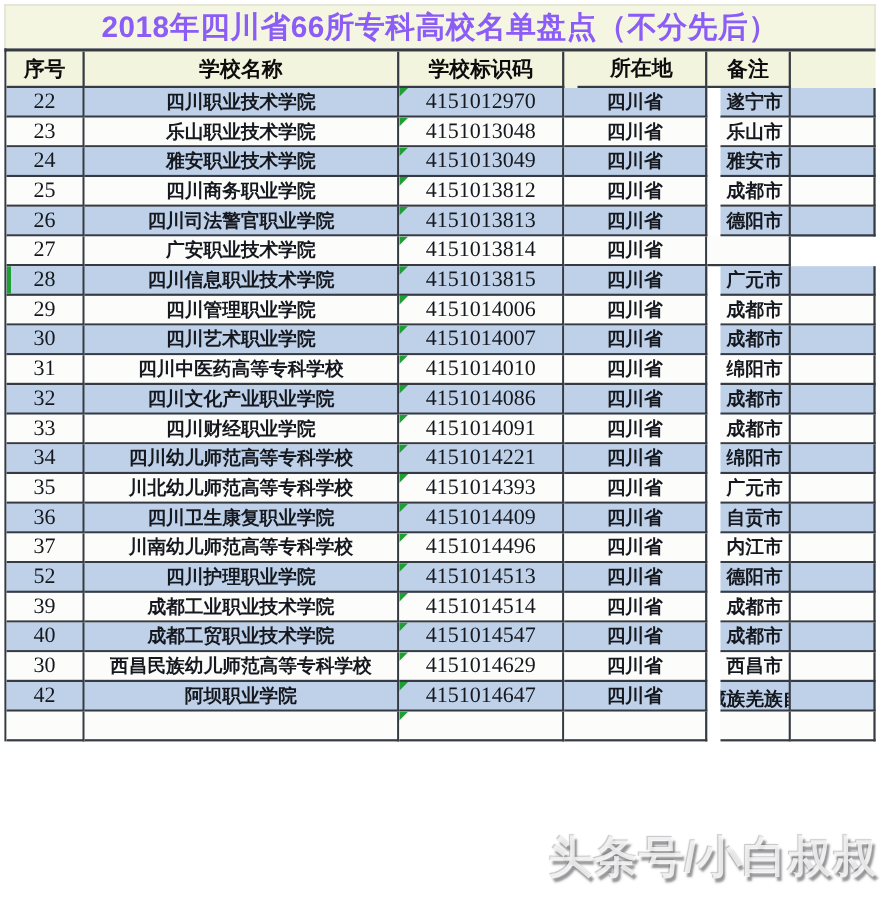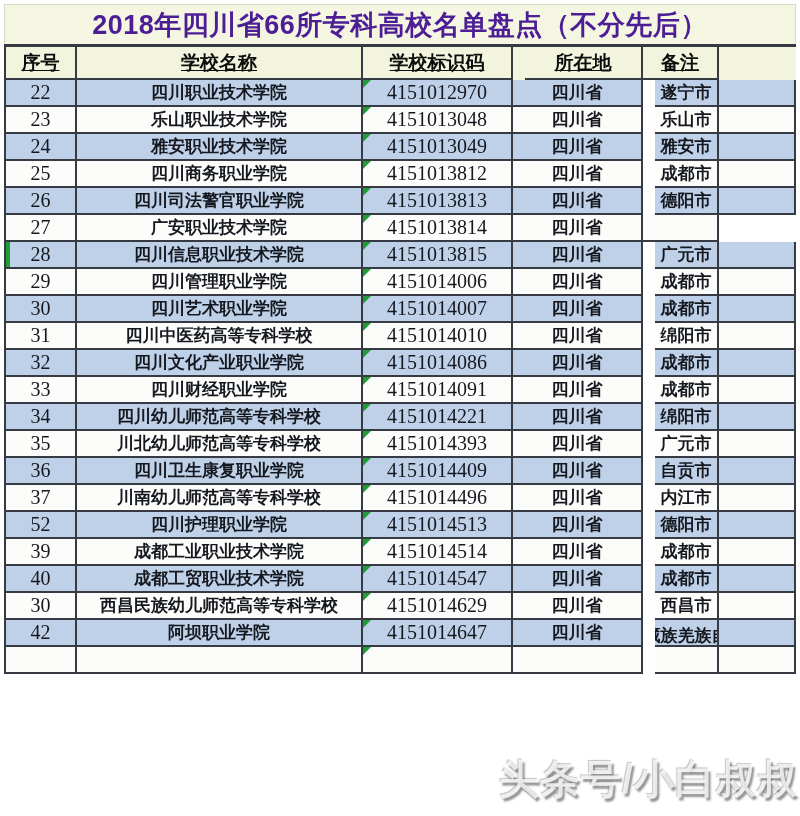--- a/index.html
+++ b/index.html
@@ -16,21 +16,21 @@
     font-family:"Liberation Sans","DejaVu Sans",sans-serif;color:var(--ink);}
   .page{position:relative;width:800px;height:816px;overflow:hidden;}
 
   .title-band{
     position:absolute;left:4px;top:4px;width:792px;height:40px;
     background:var(--cream);
     display:flex;align-items:center;justify-content:center;
     border:1px solid #d8dac8;border-bottom:none;
   }
   .title-band .title{
-    font-size:27px;font-weight:700;letter-spacing:0.5px;color:#4c1d95;
+    font-size:27px;font-weight:700;letter-spacing:0.5px;color:#8b5cf6;
   }
 
   .tbl{
     position:absolute;left:4px;top:44px;width:792px;
     border-left:2px solid var(--line);border-top:3px solid var(--line);
     background:#fff;
   }
   .row{
     display:grid;
     grid-template-columns:71px 286px 150px 130px 76px 1fr;
@@ -39,21 +39,21 @@
   .row.hdr{height:33px;background:var(--cream2);}
   .row > div{
     position:relative;
     border-right:2px solid var(--line);
     border-bottom:2px solid var(--line);
     display:flex;align-items:center;justify-content:center;
     overflow:hidden;white-space:nowrap;
   }
   .row.alt > div{background:var(--blue);}
   .row.plain > div{background:var(--white-row);}
-  .hdr > div{font-size:19px;font-weight:700;color:#0d0d0d;text-decoration:underline;}
+  .hdr > div{font-size:19px;font-weight:700;color:#0d0d0d;}
   .c-num,.c-code{font-family:"Liberation Serif","DejaVu Serif",serif;font-size:20px;}
   .c-name,.c-dept,.c-city{font-size:17px;font-weight:600;}
   .c-city{white-space:normal;line-height:1.15;text-align:center;margin-left:12px;}
   .row .c-city.wrap{align-items:flex-start;padding-top:6px;}
 
   
   .tri{
     position:absolute;top:0;left:0;width:0;height:0;
     border-top:8px solid var(--green);
     border-right:8px solid transparent;

